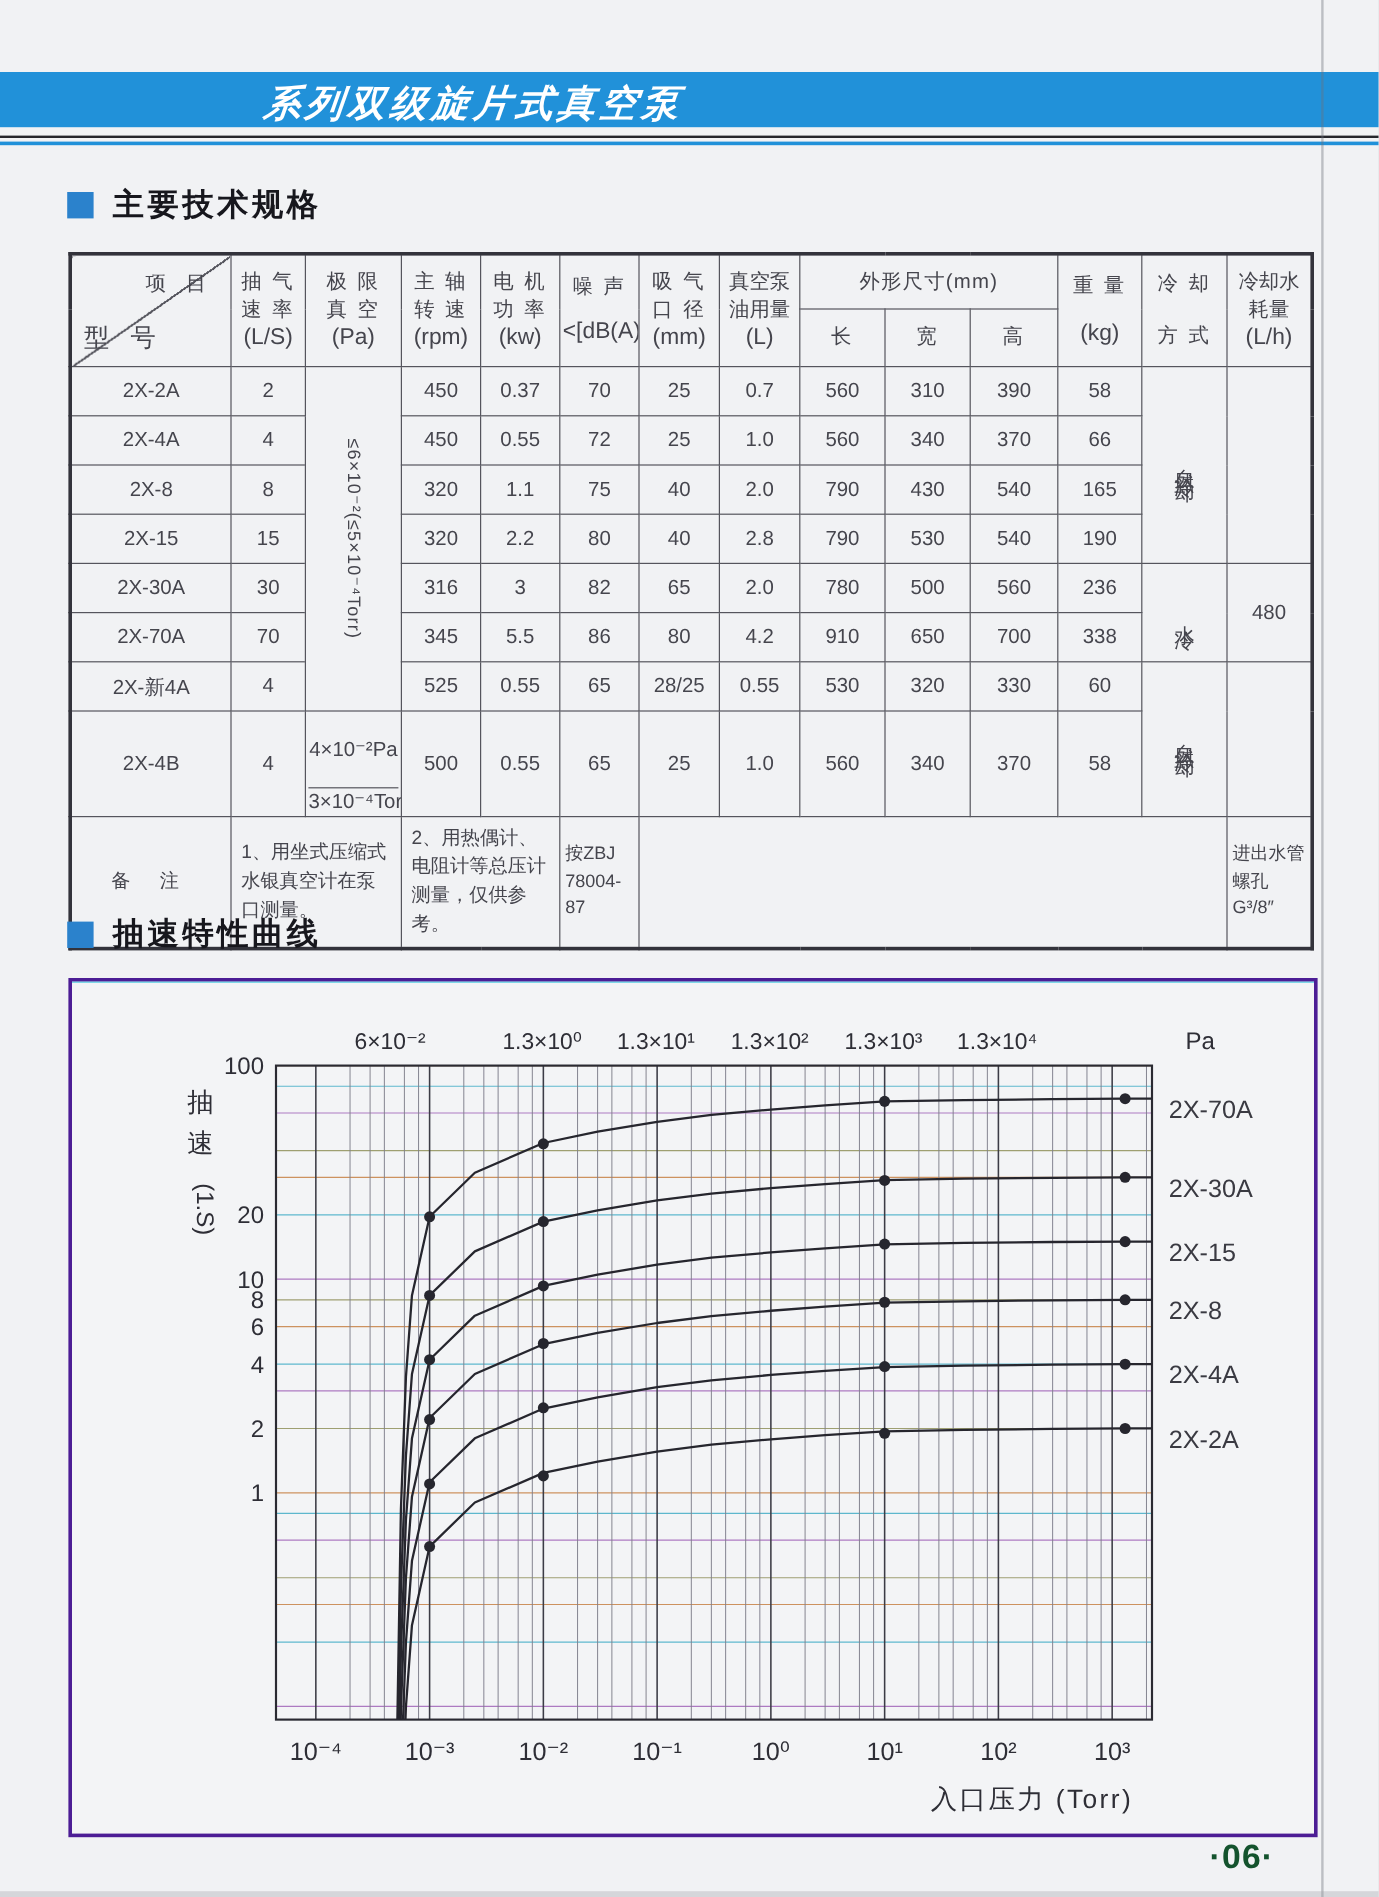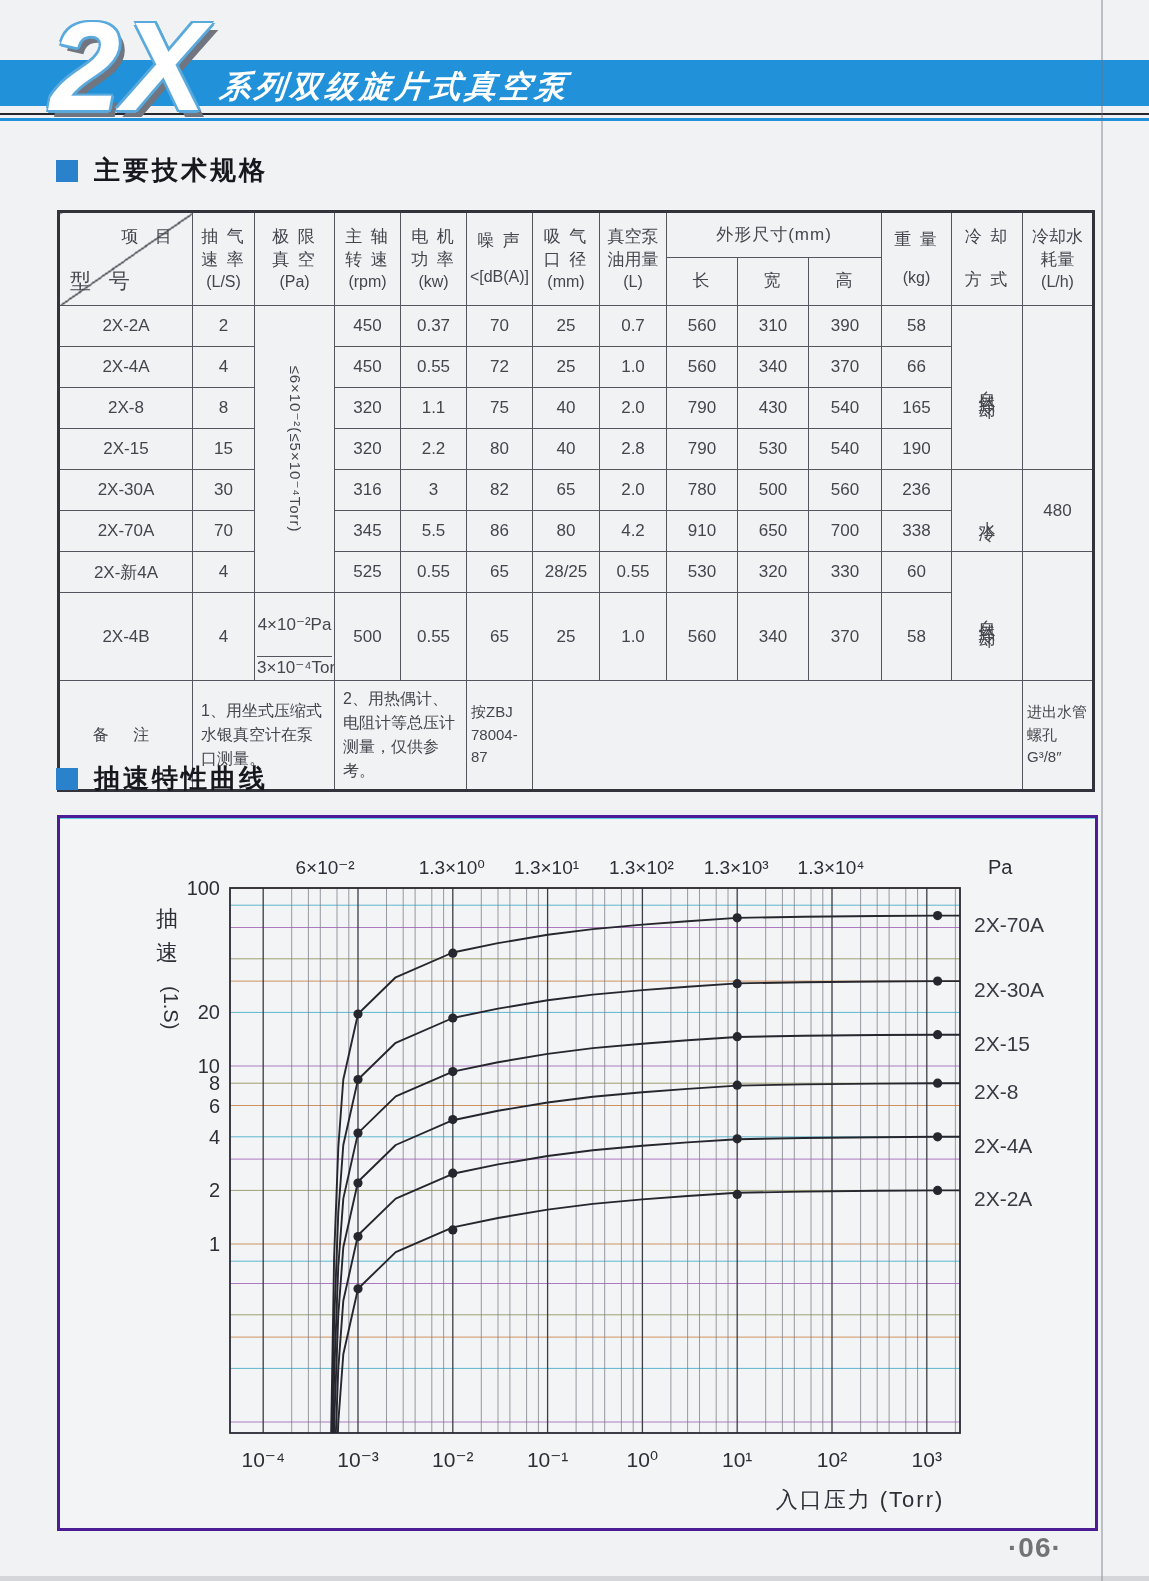--- a/index.html
+++ b/index.html
@@ -25,21 +25,21 @@
   
   table.spec{position:absolute;left:57px;top:210px;width:1035px;border-collapse:collapse;
              table-layout:fixed;background:transparent;}
   table.spec th,table.spec td{border:1px solid #55555d;text-align:center;vertical-align:middle;
              font-weight:normal;color:#45454d;padding:1px 2px;overflow:hidden;}
   table.spec{border:3px solid #33333b;}
   table.spec thead tr:first-child{height:46px;padding-left:33px;}
   table.spec thead tr:last-child{height:48px;}
   table.spec tbody tr{height:41px;}
   .h-line{display:block;font-size:17px;letter-spacing:2px;line-height:1.35;}
-  .h-unit{display:block;font-size:16px;letter-spacing:0;line-height:1.3;}
+  .h-unit{display:block;font-size:19px;letter-spacing:0;line-height:1.3;}
   td.model{font-size:17px;}
   table.spec td{font-size:17px;}
   th.diag{position:relative;padding:0;
     background:linear-gradient(to bottom right,transparent 49.5%,#55555d 49.5%,#55555d 50.6%,transparent 50.6%);}
   .diag-top{position:absolute;right:14px;top:12px;font-size:17px;letter-spacing:6px;}
   .diag-bot{position:absolute;left:10px;bottom:10px;font-size:21px;letter-spacing:6px;}
   td.vac-merge{position:relative;padding:0;}
   td.vac-merge .vrot{position:absolute;left:50%;top:50%;transform:translate(-50%,-50%) rotate(90deg);
      white-space:nowrap;font-size:15px;letter-spacing:1px;color:#45454d;}
   td.vac-split{padding:0;font-size:13px;}
@@ -52,34 +52,33 @@
   tr.notes-row td.nlabel{text-align:center;letter-spacing:10px;}
   tr.notes-row td.nsmall{font-size:15px;padding:6px 4px;}
   
   .chart-box{position:absolute;left:57px;top:815px;width:1035px;height:710px;
              border:3px solid #4c1d95;background:#f3f4f6;}
   .chart-box::before{content:'';position:absolute;left:0;top:0;width:100%;height:1px;
              background:#3ec8e0;opacity:.8;}
   .chart-box svg{display:block;}
   
   .page-num{position:absolute;left:1008px;top:1532px;font-size:28px;font-weight:bold;
-            color:#737373;letter-spacing:1px;}
+            color:#14532d;letter-spacing:1px;}
   .edge-right{position:absolute;top:0;left:1101px;width:2px;height:100%;
               background:rgba(110,112,122,.40);}
   .edge-bottom{position:absolute;left:0;top:1576px;width:100%;height:5px;
               background:rgba(160,162,168,.35);}
 </style>
 </head>
 <body>
 
 <div class="page">
 
   <div class="banner"></div>
   <div class="title-cn">系列双级旋片式真空泵</div>
-  <div class="logo-2x">2X</div>
   <div class="line-dark"></div>
   <div class="line-blue"></div>
 
   <div class="sec-head" style="top:153px;">
     <span class="bullet"></span>
     <span class="t">主要技术规格</span>
   </div>
 
   <table class="spec">
     <colgroup>

